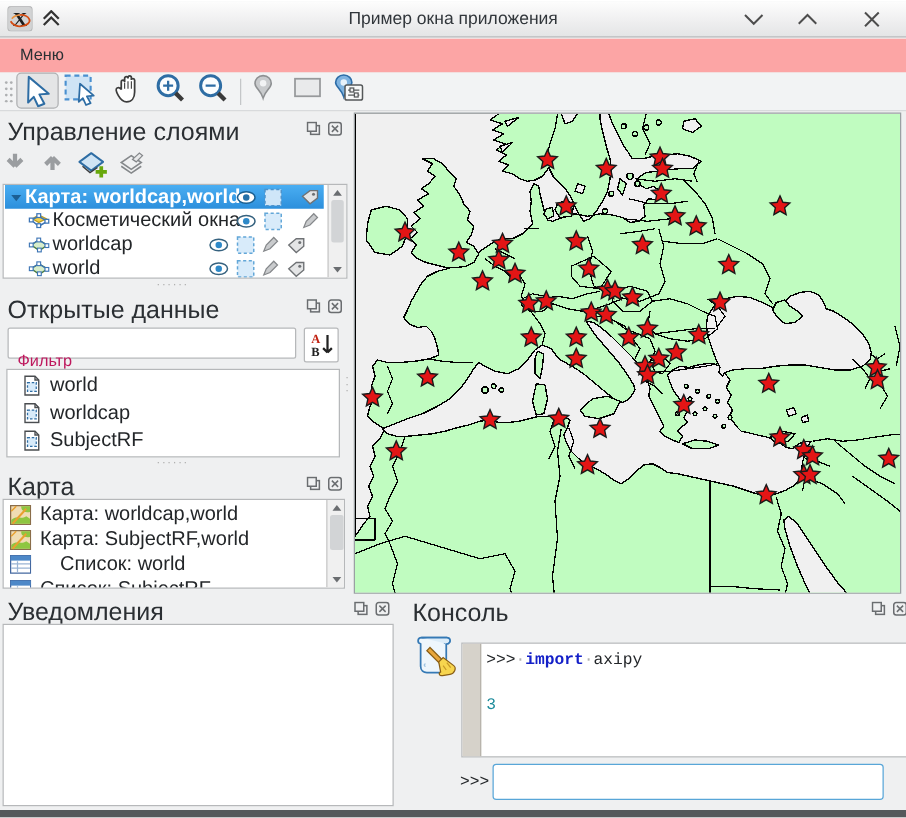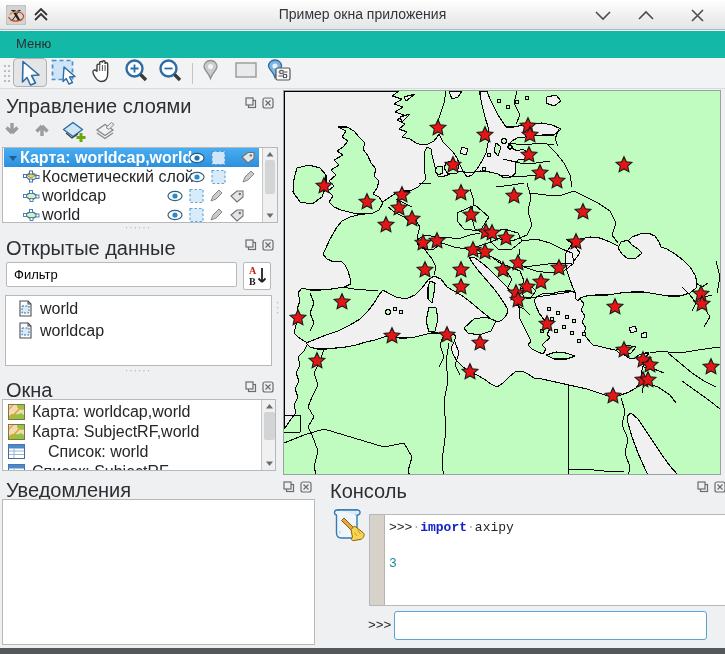--- a/index.html
+++ b/index.html
@@ -3,21 +3,21 @@
 <style>
 *{margin:0;padding:0;box-sizing:border-box}
 html,body{width:725px;height:654px;overflow:hidden}
 body{font-family:"Liberation Sans",sans-serif;background:#eff0f1;position:relative;font-size:13px;color:#232629}
 .abs{position:absolute}
 
 #titlebar{left:0;top:0;width:725px;height:30px;background:linear-gradient(#fdfdfd,#eeeeef 60%,#e4e5e6);border-bottom:1px solid #b6b8ba;border-top:1px solid #fff}
 #titletext{left:0;top:6px;width:725px;text-align:center;font-size:14px;color:#31363b}
 .wbtn{stroke:#4d4d4d;stroke-width:1.6;fill:none}
 
-#menubar{left:0;top:31px;width:725px;height:27px;background:#14b8a6}
+#menubar{left:0;top:31px;width:725px;height:27px;background:#fca5a5}
 #menutext{left:16px;top:5px;font-size:13px;color:#2b2f33}
 
 #toolbar{left:0;top:58px;width:725px;height:31px;background:#f2f3f4;border-bottom:1px solid #d8dadc}
 .tbtn{position:absolute;top:0;width:31px;height:29px}
 .tbtn.sel{background:#e4e5e6;border:1px solid #aeb0b2;border-radius:4px}
 
 .phead{position:absolute;font-size:20px;color:#2b2f33}
 
 .wbox{position:absolute;background:#fff;border:1px solid #b6b8ba}
 
@@ -146,21 +146,21 @@
  </div>
  <div class="trow" style="top:19px;width:255px">
   <svg width="18" height="16" style="margin-left:18px">
         <path d="M4 6 L9 3 L15 6 L9 9 Z" fill="#f5d24a" stroke="#b99a20" stroke-width="1"></path>
         <path d="M3 7 L9 4 L16 8 L9 12 Z" fill="none" stroke="#3d75b5" stroke-width="1.2"></path>
         <rect x="1.5" y="5.5" width="3" height="3" fill="#fff" stroke="#3d75b5"></rect>
         <rect x="7.5" y="2" width="3" height="3" fill="#fff" stroke="#3d75b5"></rect>
         <rect x="14" y="6.5" width="3" height="3" fill="#fff" stroke="#3d75b5"></rect>
         <rect x="7.5" y="10" width="3" height="3" fill="#fff" stroke="#3d75b5"></rect>
       </svg>
-  <span style="margin-left:2px">Косметический слой</span>
+  <span style="margin-left:2px">Косметический окна</span>
   <svg width="70" height="16" style="position:absolute;right:2px;top:1.5px">
    <g>
           <ellipse cx="10" cy="8" rx="7" ry="4.6" fill="#fff" stroke="#36627f" stroke-width="1.2"></ellipse>
           <circle cx="10" cy="8" r="2.6" fill="#2e89c8"></circle>
         </g>
    <rect x="25" y="1.5" width="13" height="13" fill="#d8ebfa" stroke="#63a7d8" stroke-width="1.2" stroke-dasharray="2.5 2"></rect>
    <path d="M56 13 L58 8 L64 2 L67 5 L61 11 Z" fill="#c9cbcd" stroke="#85888b" stroke-width="1"></path>
   </svg>
  </div>
  <div class="trow" style="top:38px;width:255px">
@@ -217,21 +217,21 @@
 <div class="abs dots" style="left:125px;top:222px;font-size:10px;letter-spacing:1px">······</div>
 
 <div class="phead" style="left:6px;top:237px">Открытые данные</div>
 <svg class="abs" style="left:245px;top:239px" width="30" height="14">
  <rect x="3.5" y="3.5" width="7" height="7" fill="none" stroke="#6a6d70" stroke-width="1.2"></rect>
     <rect x="1" y="1" width="7" height="7" fill="#eff0f1" stroke="#6a6d70" stroke-width="1.2"></rect>
  <rect x="18" y="1" width="10" height="10" rx="2" fill="none" stroke="#6a6d70" stroke-width="1.2"></rect>
     <path d="M20.5 3.5 L25.5 8.5 M25.5 3.5 L20.5 8.5" stroke="#6a6d70" stroke-width="1.2"></path>
 </svg>
 <div class="wbox" style="left:6px;top:262px;width:231px;height:25px;border-radius:2px"></div>
-<div class="abs" style="left:14px;top:267px;color:#000000">Фильтр</div>
+<div class="abs" style="left:14px;top:281px;color:#be185d">Фильтр</div>
 <div class="wbox" style="left:243px;top:262px;width:28px;height:28px;border-radius:2px">
  <svg width="26" height="26">
       <text x="5" y="11" font-size="10" font-weight="bold" font-family="Liberation Serif,serif" fill="#c02010">A</text>
       <text x="5" y="22" font-size="10" font-weight="bold" font-family="Liberation Serif,serif" fill="#222">B</text>
       <path d="M18 5 L18 19 M18 19 L14.5 15.5 M18 19 L21.5 15.5" stroke="#222" stroke-width="1.8" fill="none"></path>
     </svg>
 </div>
 <div class="wbox" style="left:5px;top:295px;width:267px;height:71px">
  <div class="trow" style="top:3px;width:260px">
       <svg width="17" height="17" style="margin-left:10px">
@@ -242,24 +242,32 @@
       <span style="margin-left:6px">world</span>
     </div>
  <div class="trow" style="top:25px;width:260px">
       <svg width="17" height="17" style="margin-left:10px">
         <path d="M3 1 L11 1 L14 4 L14 16 L3 16 Z" fill="#fff" stroke="#4a4d50" stroke-width="1.1"></path>
         <path d="M11 1 L11 4 L14 4" fill="none" stroke="#4a4d50" stroke-width="1.1"></path>
         <rect x="5" y="6" width="7" height="7" fill="#d8ebfa" stroke="#2e6da4" stroke-width="1" stroke-dasharray="2 1.4"></rect>
       </svg>
       <span style="margin-left:6px">worldcap</span>
     </div>
+ <div class="trow" style="top:47px;width:260px">
+      <svg width="17" height="17" style="margin-left:10px">
+        <path d="M3 1 L11 1 L14 4 L14 16 L3 16 Z" fill="#fff" stroke="#4a4d50" stroke-width="1.1"></path>
+        <path d="M11 1 L11 4 L14 4" fill="none" stroke="#4a4d50" stroke-width="1.1"></path>
+        <rect x="5" y="6" width="7" height="7" fill="#d8ebfa" stroke="#2e6da4" stroke-width="1" stroke-dasharray="2 1.4"></rect>
+      </svg>
+      <span style="margin-left:6px">SubjectRF</span>
+    </div>
 </div>
 <div class="abs dots" style="left:125px;top:365px;font-size:10px;letter-spacing:1px">······</div>
 
-<div class="phead" style="left:6px;top:379px">Окна</div>
+<div class="phead" style="left:6px;top:379px">Карта</div>
 <svg class="abs" style="left:245px;top:381px" width="30" height="14">
  <rect x="3.5" y="3.5" width="7" height="7" fill="none" stroke="#6a6d70" stroke-width="1.2"></rect>
     <rect x="1" y="1" width="7" height="7" fill="#eff0f1" stroke="#6a6d70" stroke-width="1.2"></rect>
  <rect x="18" y="1" width="10" height="10" rx="2" fill="none" stroke="#6a6d70" stroke-width="1.2"></rect>
     <path d="M20.5 3.5 L25.5 8.5 M25.5 3.5 L20.5 8.5" stroke="#6a6d70" stroke-width="1.2"></path>
 </svg>
 <div class="wbox" style="left:2px;top:399px;width:274px;height:72px;overflow:hidden">
  <div class="trow" style="top:2px;height:20px;width:256px">
       <svg width="17" height="16" style="margin-left:4px">
         <rect x="0.5" y="0.5" width="16" height="15" fill="#f0dcb4" stroke="#8a6d4a"></rect>

